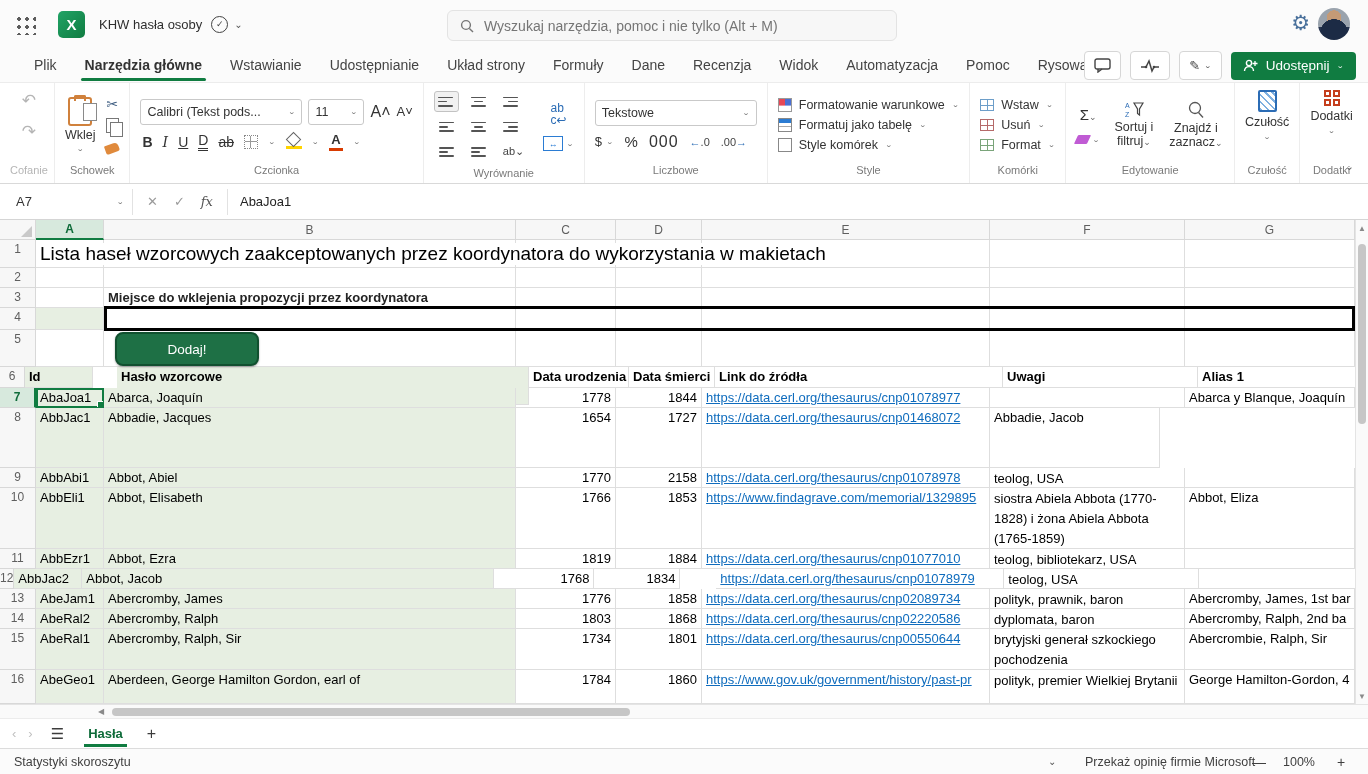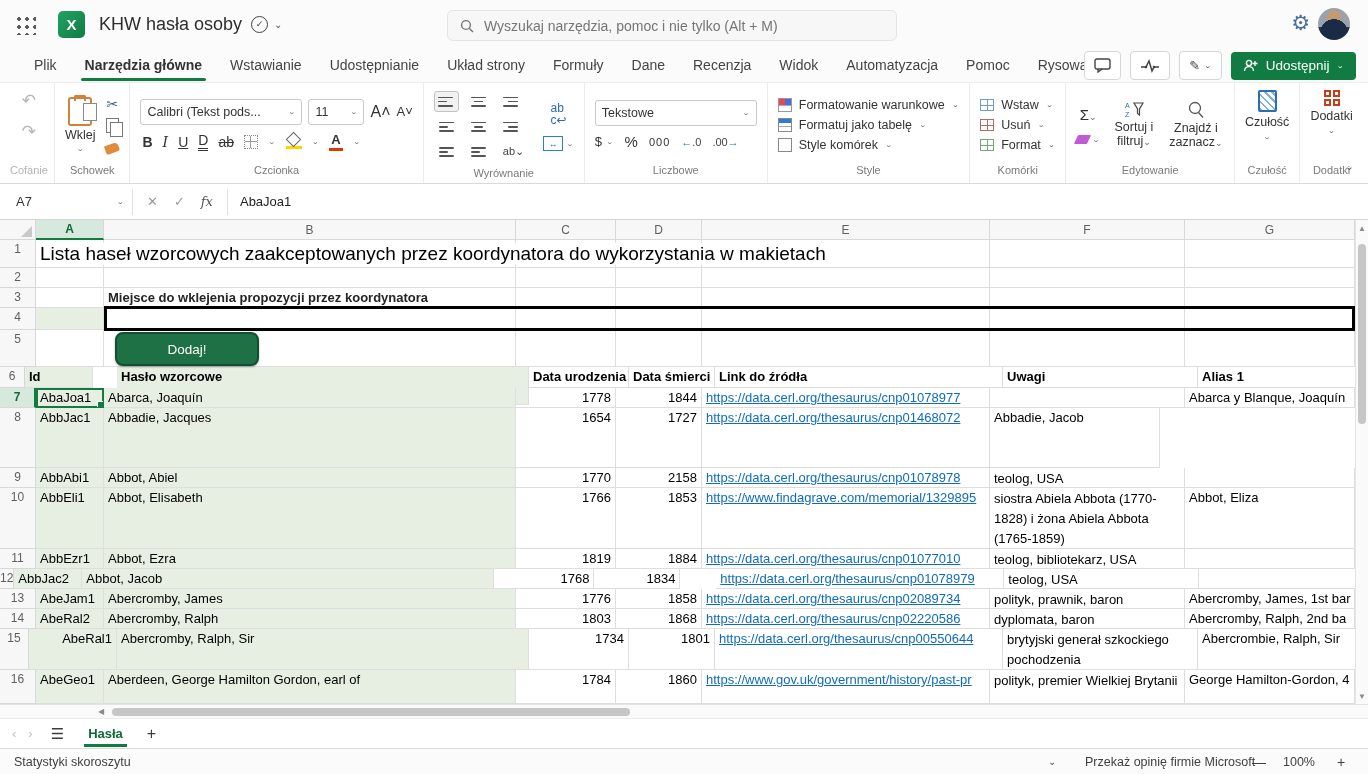--- a/index.html
+++ b/index.html
@@ -7,21 +7,21 @@
        font-family:"Liberation Sans","DejaVu Sans",sans-serif;color:#242424;}
   .band{position:absolute;left:0;width:1368px;box-sizing:border-box;}
 
   
   #topbar{top:0;height:48px;background:#fbfbfb;display:flex;align-items:center;}
   .waffle{width:22px;height:22px;margin-left:14px;cursor:pointer;
     background-image:radial-gradient(circle,#5c5c5c 1.6px,transparent 1.9px);
     background-size:8px 8px;background-position:1px 2px;}
   .xlicon{width:27px;height:27px;margin-left:22px;border-radius:5px;background:linear-gradient(135deg,#21a366,#107c41);
     color:#fff;font-weight:bold;font-size:15px;display:flex;align-items:center;justify-content:center;}
-  .doctitle{margin-left:14px;font-size:18px;color:#2e2e2e;}
+  .doctitle{margin-left:14px;font-size:13px;color:#2e2e2e;}
   .savedbadge{width:15px;height:15px;border:1.6px solid #424242;border-radius:50%;margin-left:9px;
     display:flex;align-items:center;justify-content:center;font-size:9px;color:#424242;}
   .tchev{margin-left:6px;color:#555;font-size:10px;}
   .searchbox{position:absolute;left:447px;top:10px;width:448px;height:29px;background:#f7f7f7;
     border:1px solid #e3e3e3;border-radius:6px;display:flex;align-items:center;}
   .searchbox svg{margin:0 8px 0 12px;}
   .searchbox input{border:none;background:transparent;outline:none;font-size:14px;color:#777;width:380px;
     font-family:inherit;}
   .gear{position:absolute;right:58px;top:12px;font-size:21px;color:#49709b;line-height:22px;cursor:pointer;}
   .avatar{position:absolute;right:18px;top:8px;width:32px;height:32px;border-radius:50%;overflow:hidden;cursor:pointer;
@@ -380,21 +380,21 @@
     <div class="rbody">
       <div class="selwrap">
         <div class="rselect" style="width:148px;">
           <span>Tekstowe</span>
             <span class="chev" style="color:#666;">⌄</span>
         </div>
         <div class="numicons">
           <span>$</span>
             <span class="chev" style="color:#666;margin-left:-7px;">⌄</span>
           <span style="font-size:15px;">%</span>
-          <span style="font-size:11px;letter-spacing:1px;">000</span>
+          <span style="font-size:16px;letter-spacing:1px;">000</span>
           <span class="decic"><b>←</b>.0</span>
           <span class="decic">.00<b>→</b></span>
         </div>
       </div>
     </div>
     <div class="rlabel">Liczbowe</div>
   </div>
 
   <div class="rgroup">
     <div class="rbody">
@@ -687,21 +687,21 @@
           <div class="cell num" style="width: 100px; height: 20px;">1803</div>
           <div class="cell num" style="width: 86px; height: 20px;">1868</div>
           <div class="cell" style="width: 288px; height: 20px;"><span class="xlink">https://data.cerl.org/thesaurus/cnp02220586</span></div>
           <div class="cell wrapc" style="width: 195px; height: 20px;">dyplomata, baron</div>
           <div class="cell" style="width: 170px; height: 20px;">Abercromby, Ralph, 2nd ba</div>
         </div>
       </div>
       <div class="grow" style="height: 41px;">
         <div class="rhead" style="height: 41px;">15</div>
         <div class="rcells">
-          <div class="cell gfill" style="width: 88px; height: 41px; text-align: right;">AbeRal1</div>
+          <div class="cell gfill" style="width: 68px; height: 41px;">AbeRal1</div>
           <div class="cell gfill" style="width: 412px; height: 41px;">Abercromby, Ralph, Sir</div>
           <div class="cell num" style="width: 100px; height: 41px;">1734</div>
           <div class="cell num" style="width: 86px; height: 41px;">1801</div>
           <div class="cell" style="width: 288px; height: 41px;"><span class="xlink">https://data.cerl.org/thesaurus/cnp00550644</span></div>
           <div class="cell wrapc" style="width: 195px; height: 41px;">brytyjski generał szkockiego pochodzenia</div>
           <div class="cell" style="width: 170px; height: 41px;">Abercrombie, Ralph, Sir</div>
         </div>
       </div>
       <div class="grow" style="height: 34px;">
         <div class="rhead" style="height: 34px;">16</div>

